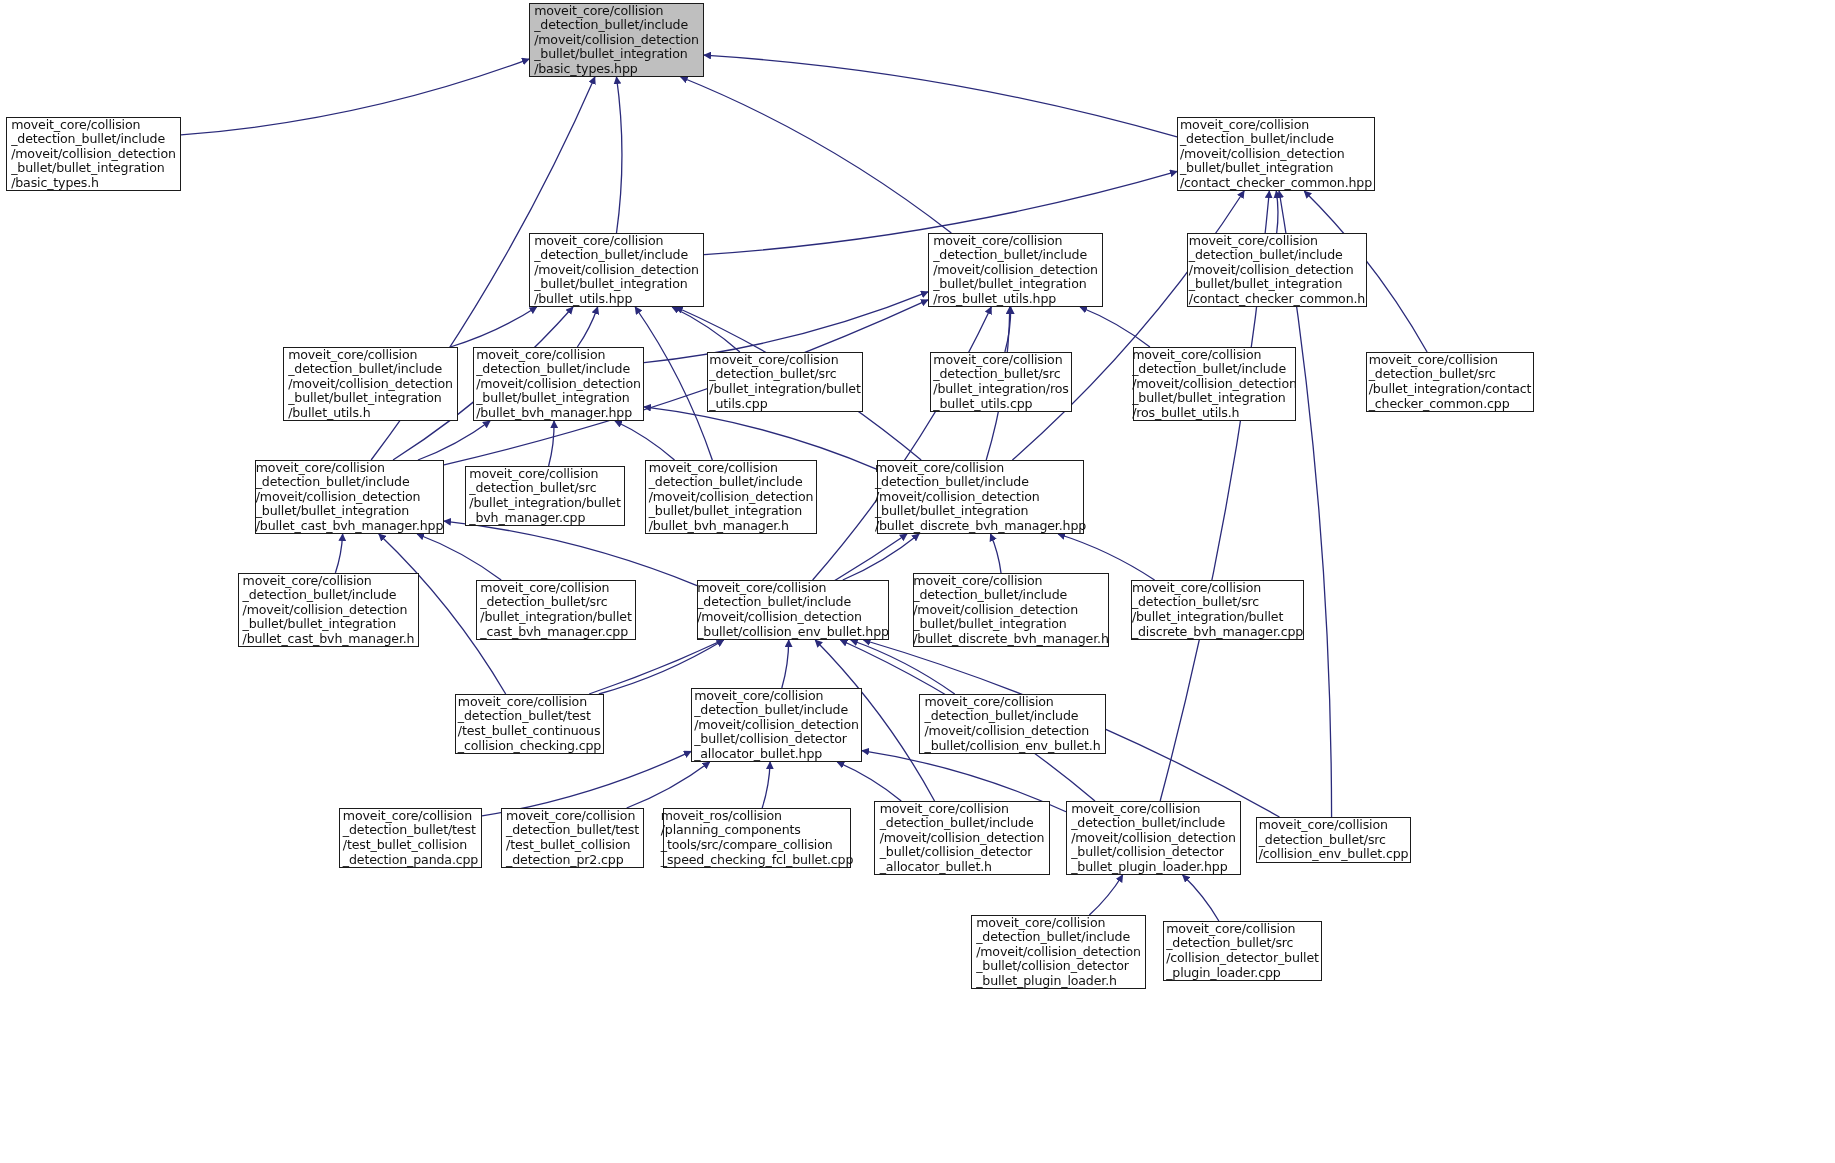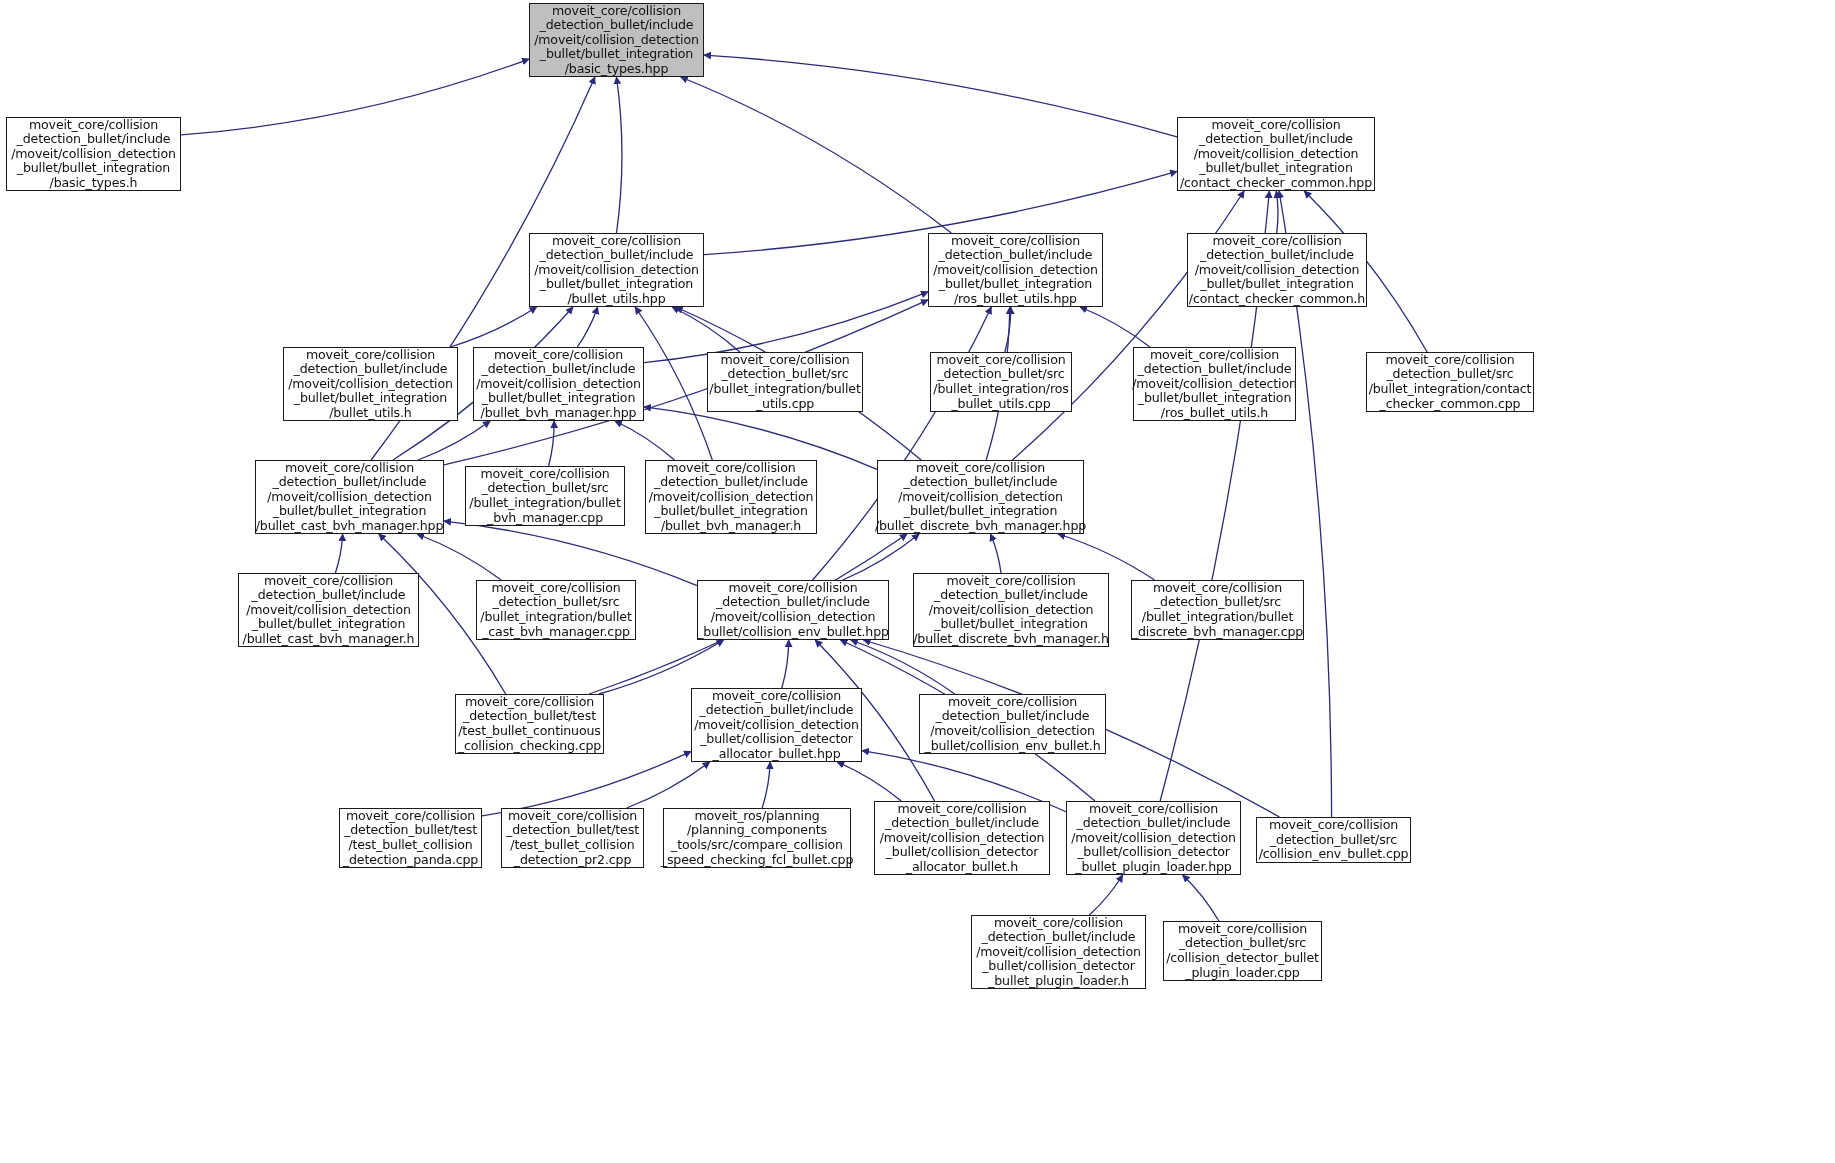--- a/index.html
+++ b/index.html
@@ -24,21 +24,20 @@
     pointer-events: none;
   }
   .node {
     position: absolute;
     box-sizing: border-box;
     border: 1px solid #1b1b1b;
     background: #ffffff;
     color: #111111;
     font-size: 12.6px;
     line-height: 14.6px;
-    text-align: center;
     white-space: pre-line;
     display: flex;
     align-items: center;
     justify-content: center;
     padding: 1px 3px;
     letter-spacing: -0.15px;
   }
   .node.root {
     background: #bfbfbf;
     border-color: #1b1b1b;
@@ -218,21 +217,21 @@
 /moveit/collision_detection
 _bullet/collision_env_bullet.h</div>
       <div class="node" style="left: 339px; top: 808px; width: 143px; height: 60px;">moveit_core/collision
 _detection_bullet/test
 /test_bullet_collision
 _detection_panda.cpp</div>
       <div class="node" style="left: 501px; top: 808px; width: 143px; height: 60px;">moveit_core/collision
 _detection_bullet/test
 /test_bullet_collision
 _detection_pr2.cpp</div>
-      <div class="node" style="left: 663px; top: 808px; width: 188px; height: 60px;">moveit_ros/planning
+      <div class="node" style="left: 663px; top: 808px; width: 188px; height: 60px;">moveit_ros/collision
 /planning_components
 _tools/src/compare_collision
 _speed_checking_fcl_bullet.cpp</div>
       <div class="node" style="left: 874px; top: 801px; width: 176px; height: 74px;">moveit_core/collision
 _detection_bullet/include
 /moveit/collision_detection
 _bullet/collision_detector
 _allocator_bullet.h</div>
       <div class="node" style="left: 1066px; top: 801px; width: 175px; height: 74px;">moveit_core/collision
 _detection_bullet/include

